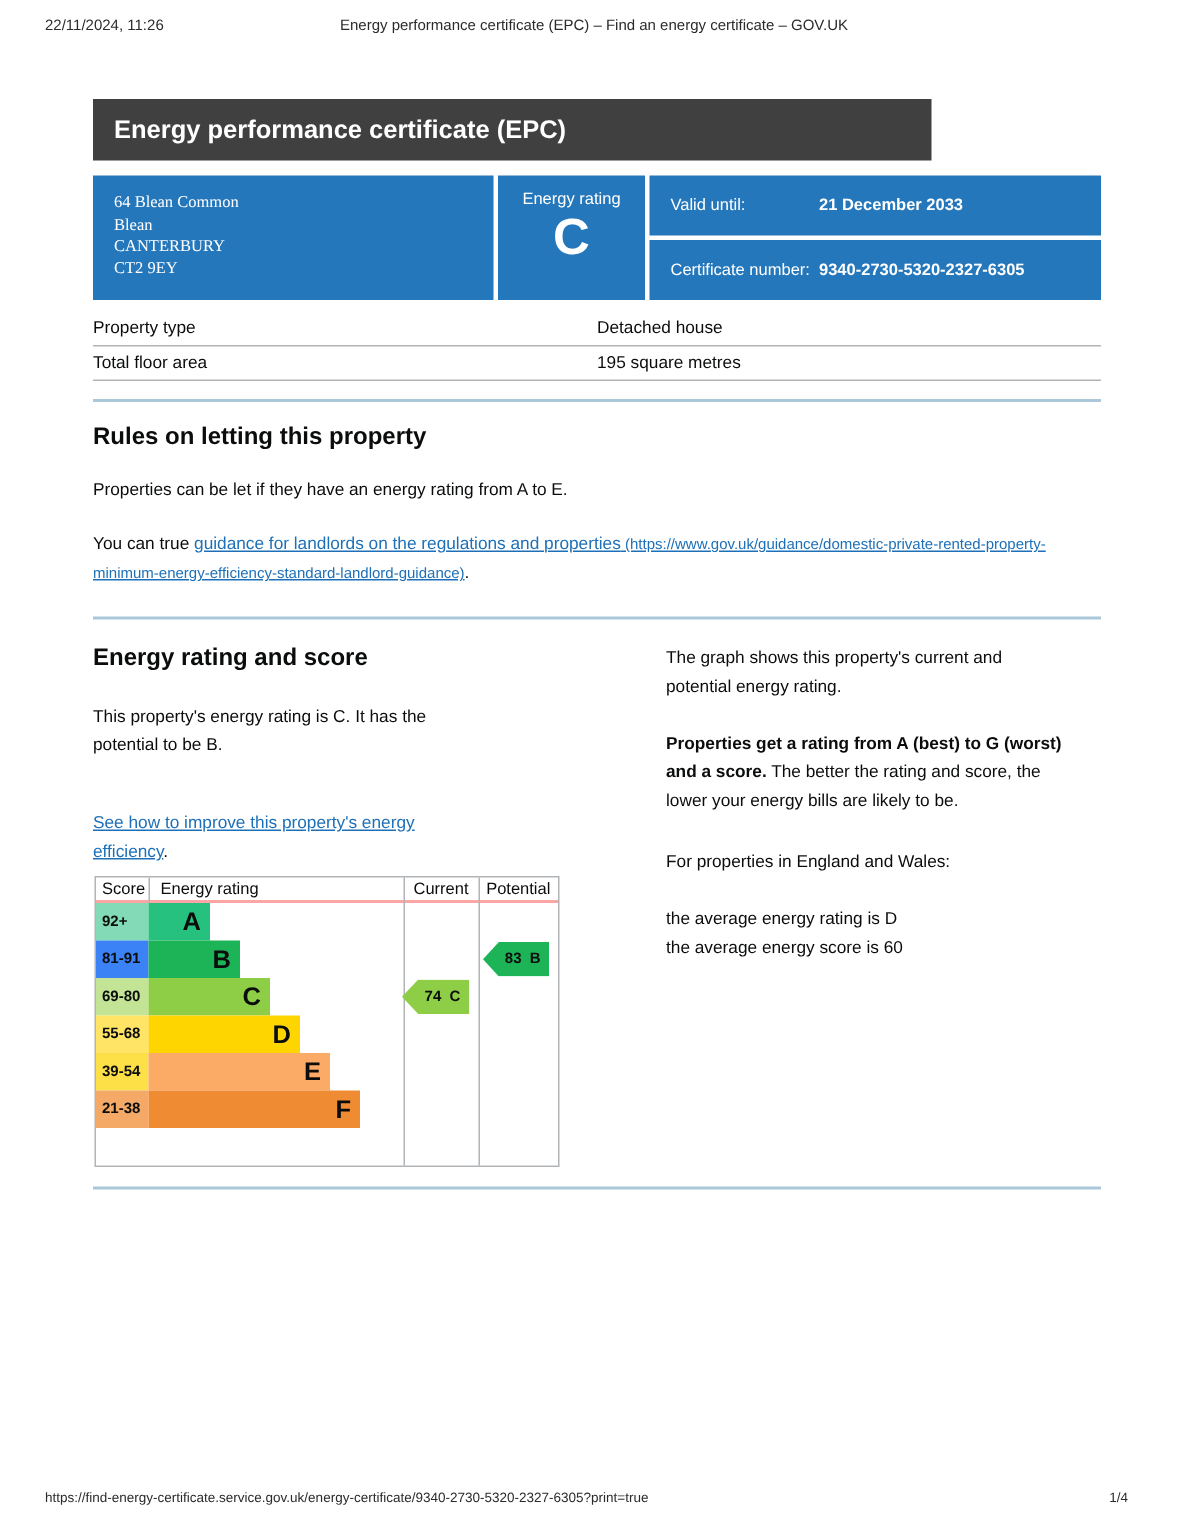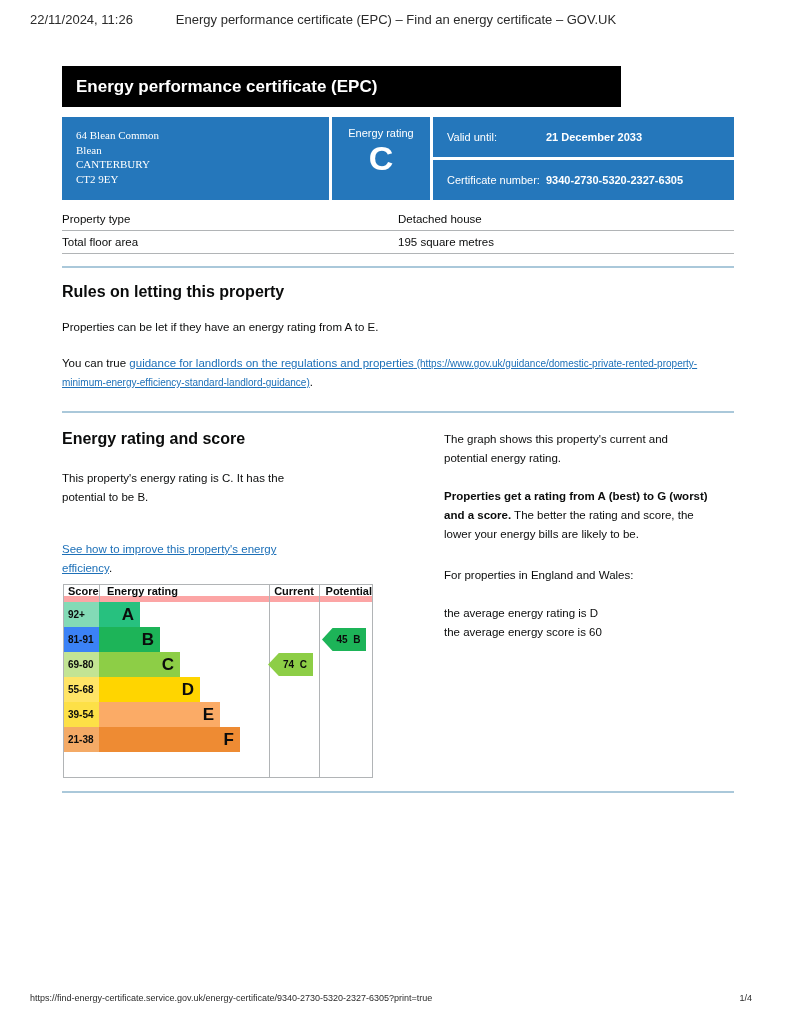--- a/index.html
+++ b/index.html
@@ -3,30 +3,30 @@
 <meta charset="utf-8">
 <style>
   * { margin:0; padding:0; box-sizing:border-box; }
   html,body { background:#e9e9e9; }
   .page {
     position:relative; width:792px; height:1024px; background:#ffffff;
     font-family:"Liberation Sans", sans-serif; color:#0b0c0c; overflow:hidden;
     margin:0 auto;
   }
   
-  .print-header { position:absolute; top:12px; left:30px; right:30px; height:14px; font-size:13px; color:#2b2b2b; }
+  .print-header { position:absolute; top:12px; left:30px; right:30px; height:14px; font-size:10px; color:#2b2b2b; }
   .print-header .dt { position:absolute; left:0; top:0; }
   .print-header .ttl { position:absolute; left:0; right:0; text-align:center; top:0; }
   .print-footer { position:absolute; top:993px; left:30px; right:30px; font-size:9px; color:#2b2b2b; }
   .print-footer .url { position:absolute; left:0; top:0; }
   .print-footer .pg { position:absolute; right:10px; top:0; }
 
   
   .banner { position:absolute; left:62px; top:66px; width:559px; height:41px;
-    background:#000000; color:#fff; font-size:17px; font-weight:bold; line-height:41px; padding-left:14px; }
+    background:#404040; color:#fff; font-size:17px; font-weight:bold; line-height:41px; padding-left:14px; }
 
   
   .summary { position:absolute; left:62px; top:117px; width:672px; height:83px; display:flex; gap:3px; }
   .summary .panel { background:#2577bb; color:#fff; }
   .addr { width:267px; padding:11px 14px; font-size:11px; line-height:14.5px;font-family:Liberation Serif, serif; }
   .rating-panel { width:98px; display:flex; flex-direction:column; align-items:center; padding-top:10px; }
   .rating-panel .lbl { font-size:11px; }
   .rating-panel .big { font-size:34px; font-weight:bold; line-height:38px; }
   .right-col { flex:1; display:flex; flex-direction:column; gap:3px; background:#fff; }
   .right-col .rrow { flex:1; background:#2577bb; color:#fff; display:flex; align-items:center; font-size:11px; }
@@ -57,25 +57,25 @@
   .col-left p.intro { margin-top:21px; }
   .col-left p.improve { margin-top:33px; }
   .col-right { width:290px; margin-left:30px; }
   .col-right .rp2 { margin-top:19px; }
   .col-right .rp3 { margin-top:22px; }
   .col-right .rp4 { margin-top:19px; }
 
   
   .chart { position:absolute; left:63px; top:584px; width:310px; height:194px;
     border:1px solid #b1b4b6; background:#fff; }
-  .chart-header { display:flex; height:17px; border-bottom:6px solid #fca5a5; font-size:11px; font-weight:bold; align-items:center; }
+  .chart-header { display:flex; height:17px; border-bottom:2px solid #fca5a5; font-size:11px; font-weight:normal; align-items:center; }
   .ch-score { width:35px; padding-left:4px; }
   .ch-rating { width:170px; padding-left:8px; }
   .ch-current { width:50px; text-align:center; }
-  .ch-potential { width:53px; text-align:right; }
+  .ch-potential { width:53px; text-align:center; }
   .vline { position:absolute; top:0; bottom:0; width:1px; background:#b1b4b6; }
   .vl1 { left:35px; height:17px; }
   .vl2 { left:205px; }
   .vl3 { left:255px; }
   .band-row { display:flex; height:25px; }
   .score-cell { width:35px; font-size:10px; font-weight:bold; display:flex; align-items:center; padding-left:4px; }
   .band-bar { height:25px; display:flex; align-items:center; justify-content:flex-end; padding-right:6px; font-weight:bold; font-size:17px; color:#0b0c0c; }
   .arrow { position:absolute; height:23px; display:flex; align-items:center; justify-content:center;
     font-size:10px; font-weight:bold; color:#0b0c0c; padding-left:9px; white-space:pre;
     clip-path:polygon(0 50%, 24% 0, 100% 0, 100% 100%, 24% 100%); z-index:2; }
@@ -188,21 +188,21 @@
         </div>
         <div class="band-row">
           <div class="score-cell" style="background: rgb(244, 170, 102);">21-38</div>
           <div class="band-bar" style="background: rgb(238, 139, 51); width: 141px;">F</div>
         </div>
       </div>
     <div class="vline vl1"></div>
     <div class="vline vl2"></div>
     <div class="vline vl3"></div>
     <div class="arrow arrow-current" style="top: 68px; background: rgb(141, 206, 70);">74  C</div>
-    <div class="arrow arrow-potential" style="top: 43px; background: rgb(29, 180, 88);">45  B</div>
+    <div class="arrow arrow-potential" style="top: 43px; background: rgb(29, 180, 88);">83  B</div>
   </div>
 
   <div class="divider d3"></div>
 
   <div class="print-footer">
     <span class="url">https://find-energy-certificate.service.gov.uk/energy-certificate/9340-2730-5320-2327-6305?print=true</span>
     <span class="pg">1/4</span>
   </div>
 
 </div>

